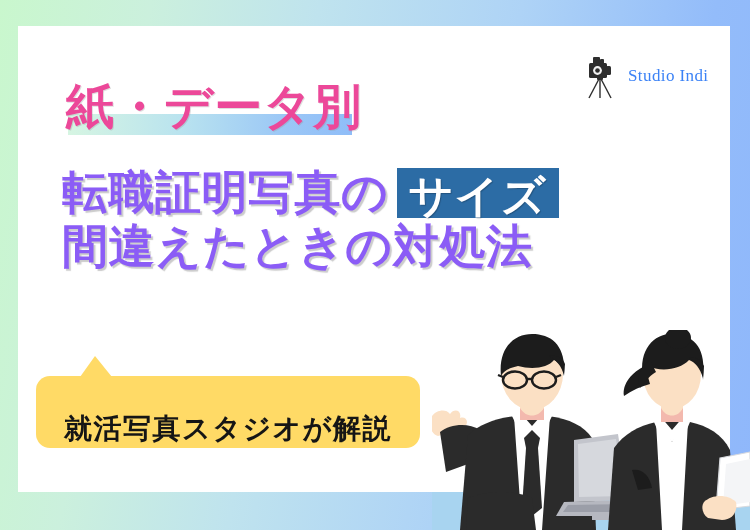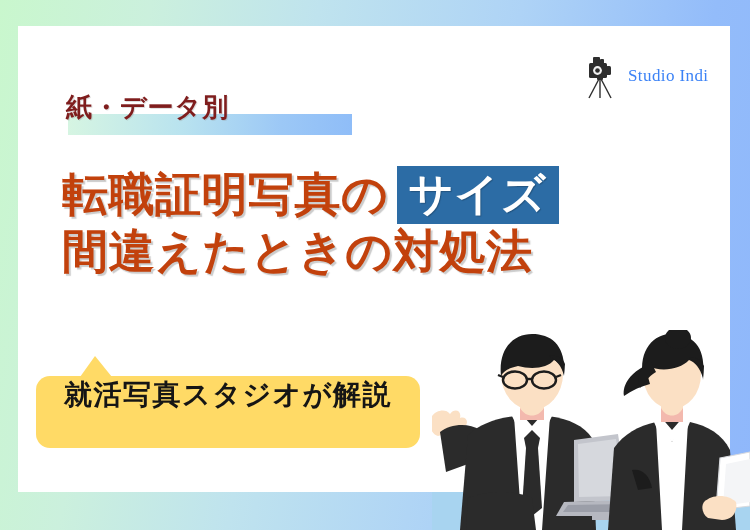--- a/index.html
+++ b/index.html
@@ -44,65 +44,65 @@
   }
   #eyebrow .hl {
     position:absolute;
     left:2px; bottom:3px;
     width:284px; height:21px;
     background:linear-gradient(90deg,#d6f5e2 0%, #b9e3ef 40%, #9cc8f6 75%, #8fbdf8 100%);
     z-index:0;
   }
   #eyebrow .txt {
     position:relative; z-index:1;
-    font-size:26px;
-    font-weight:bold;
-    color:#7f1d1d;
+    font-size:48px;
+    font-weight:bold;
+    color:#ec4899;
     letter-spacing:1px;
     text-shadow:1px 1px 0 rgba(150,150,150,0.30);
     white-space:nowrap;
   }
 
   
   #headline {
     position:absolute;
     left:62px; top:166px;
     width:610px;
   }
   .hl-row { display:flex; align-items:center; white-space:nowrap; }
   .hl-row + .hl-row { margin-top:1px; }
   .hl-text {
     font-size:46px;
     font-weight:bold;
-    color:#c2410c;
+    color:#8b5cf6;
     letter-spacing:0.5px;
     line-height:1.16;
     text-shadow:2px 2px 1px rgba(130,130,130,0.42);
   }
   .hl-chip {
     display:inline-block;
     background:#2c6ca5;
     color:#ffffff;
     font-size:44px;
     font-weight:bold;
     letter-spacing:1px;
-    padding:6px 12px 8px 12px;
+    padding:6px 12px 0 12px;
     margin-left:8px;
     text-shadow:1px 1px 1px rgba(0,0,0,0.22);
     line-height:1.0;
   }
 
   
   #bubble {
     position:absolute;
     left:36px; top:376px;
     width:384px; height:72px;
     background:#ffda66;
     border-radius:14px;
-    display:flex; align-items:flex-start; justify-content:center;font-family:Liberation Mono, monospace;
+    display:flex; align-items:flex-end; justify-content:center;font-family:Liberation Mono, monospace;
   }
   #bubble .tail {
     position:absolute;
     left:44px; top:-20px;
     width:0; height:0;
     border-left:15px solid transparent;
     border-right:17px solid transparent;
     border-bottom:21px solid #ffda66;
   }
   #bubble .btxt {

